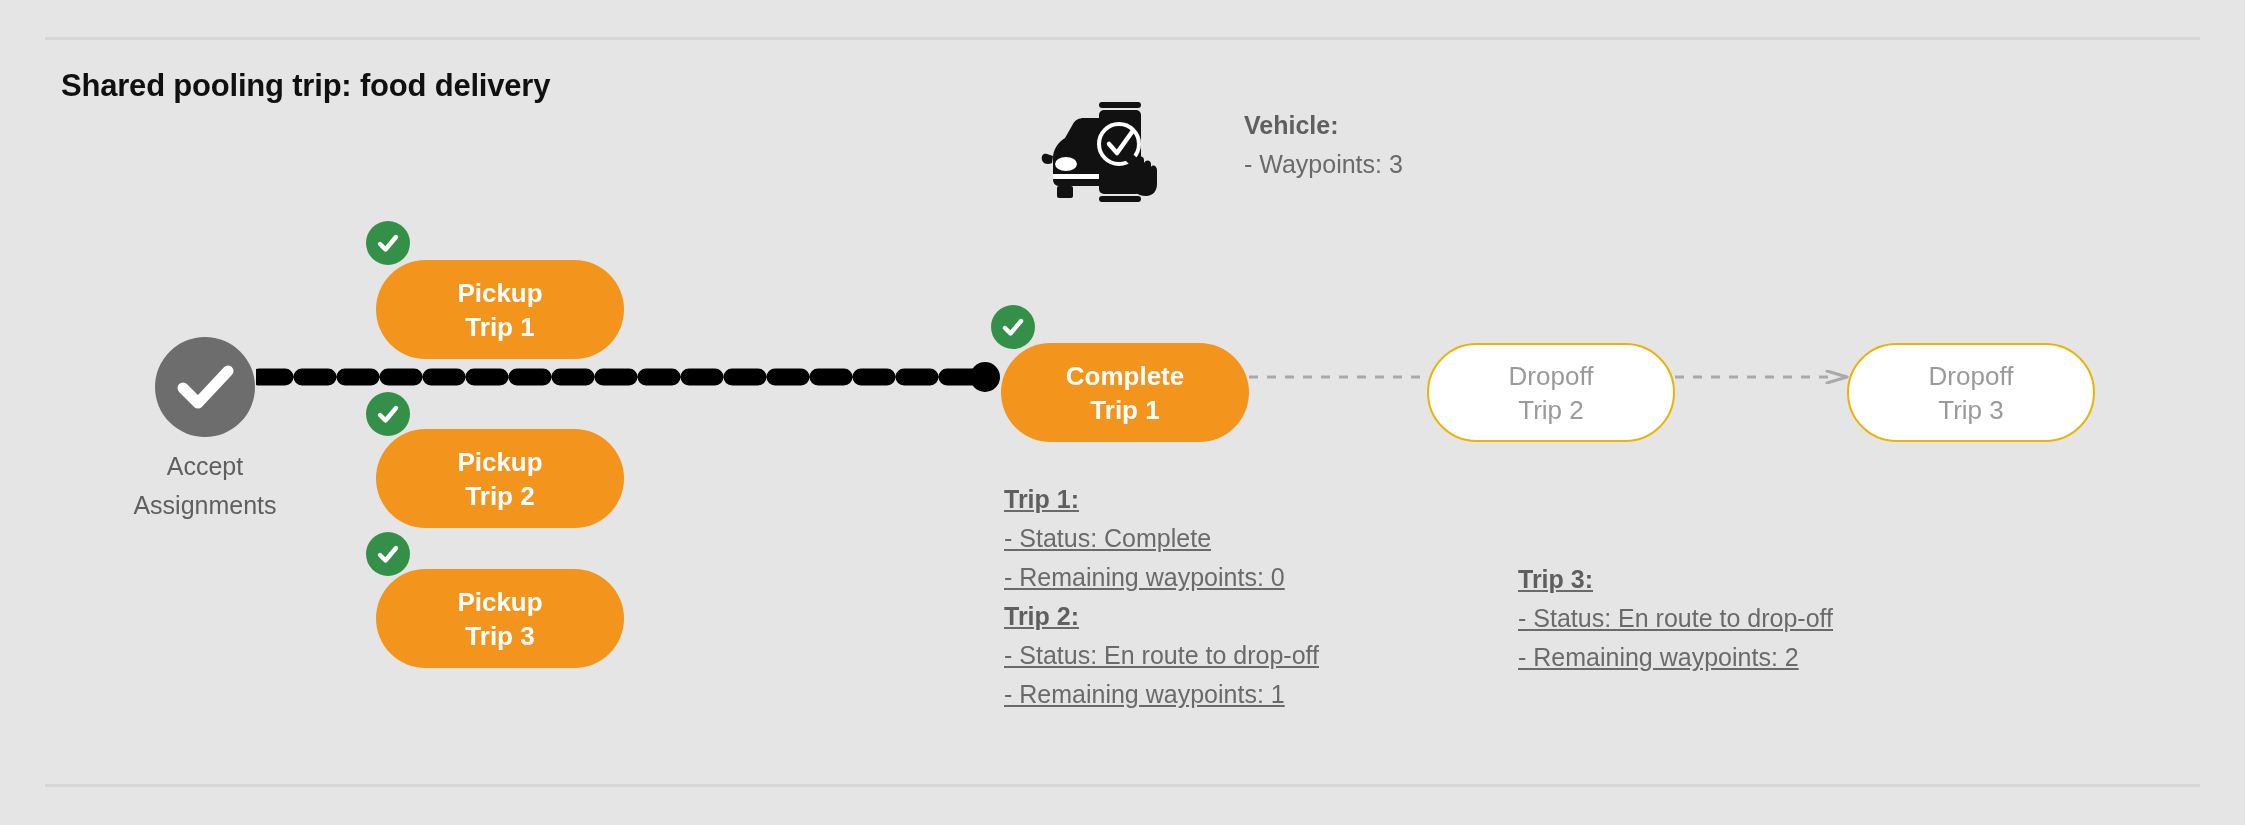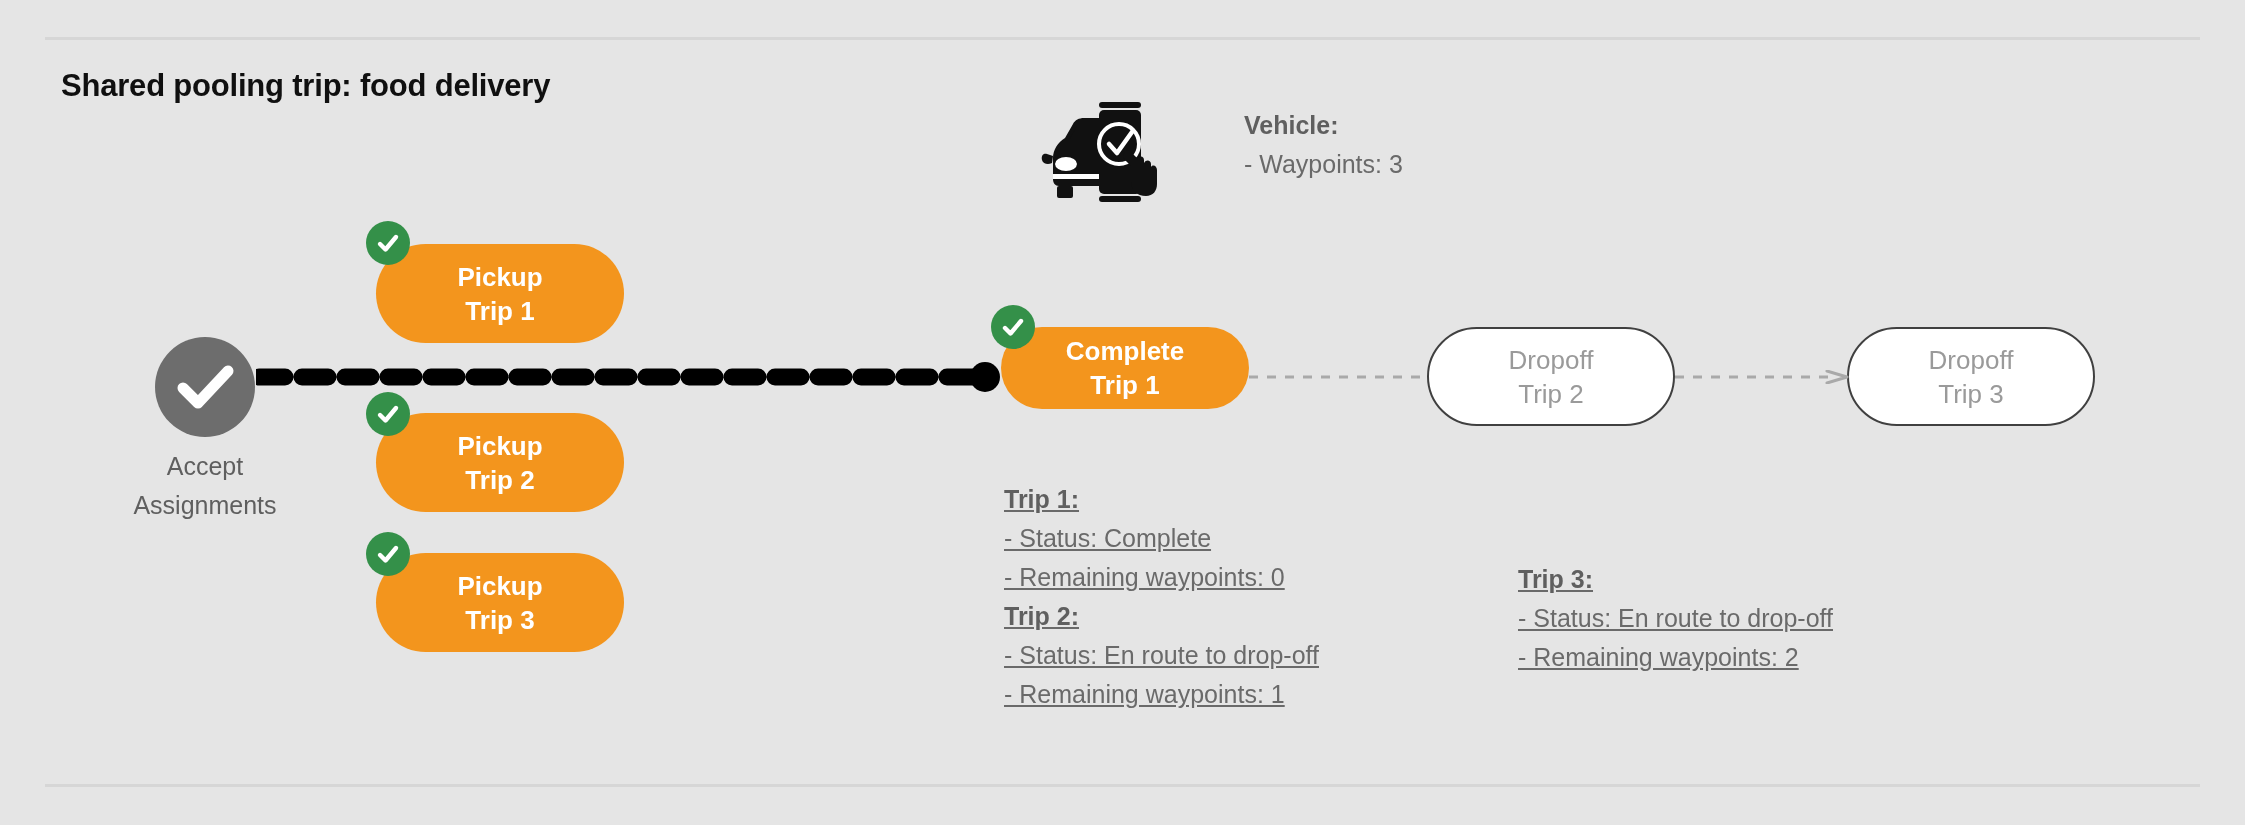--- a/index.html
+++ b/index.html
@@ -80,46 +80,47 @@
 
   
   .pill {
     position: absolute;
     border-radius: 999px;
     box-sizing: border-box;
     display: flex;
     flex-direction: column;
     align-items: center;
     justify-content: center;
+    margin-top: 16px;
   }
   .pill .line {
     font-size: 26px;
     line-height: 34px;
     white-space: nowrap;
   }
   .pill.orange {
     background: #f3951d;
   }
   .pill.orange .line {
     color: #ffffff;
     font-weight: bold;
   }
   .pill.ghost {
     background: #ffffff;
-    border: 2px solid #404040;
+    border: 2px solid #eab308;
   }
   .pill.ghost .line {
     color: #9a9a9a;
     font-weight: normal;
   }
 
   #pill-pickup-1   { left: 376px;  top: 244px; width: 248px; height: 99px; }
   #pill-pickup-2   { left: 376px;  top: 413px; width: 248px; height: 99px; }
   #pill-pickup-3   { left: 376px;  top: 553px; width: 248px; height: 99px; }
-  #pill-complete-1 { left: 1001px; top: 327px; width: 248px; height: 82px; }
+  #pill-complete-1 { left: 1001px; top: 327px; width: 248px; height: 99px; }
   #pill-dropoff-2  { left: 1427px; top: 327px; width: 248px; height: 99px; }
   #pill-dropoff-3  { left: 1847px; top: 327px; width: 248px; height: 99px; }
 
   
   .badge-check {
     position: absolute;
     width: 44px;
     height: 44px;
     border-radius: 50%;
     background: #349049;

